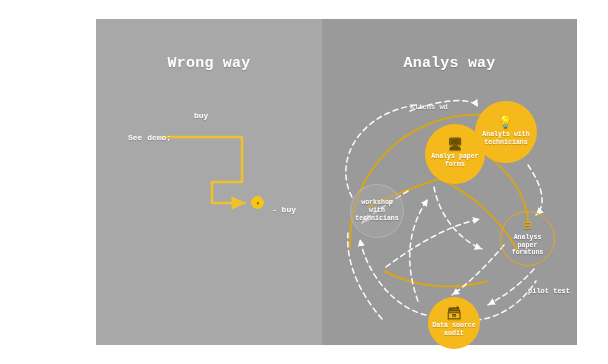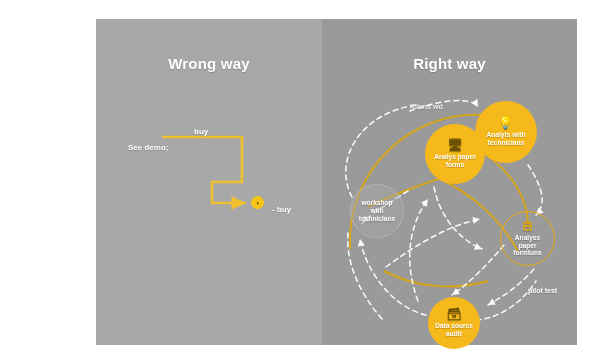--- a/index.html
+++ b/index.html
@@ -1,35 +1,35 @@
 <!DOCTYPE html>
 <html><head>
 <meta charset="utf-8">
 <style>
   html,body{margin:0;padding:0;background:#ffffff;}
   body{width:608px;height:364px;overflow:hidden;font-family:"Liberation Sans",sans-serif;}
 
-  #slide{position:relative;width:572px;height:364px;background:#ffffff;}
+  #slide{position:relative;width:572px;height:364px;background:#ffffff;font-family:Liberation Mono, monospace;}
 
   .panel{position:absolute;top:19px;height:326px;}
   #panel-left{left:96px;width:226px;background:#a8a8a8;}
   #panel-right{left:322px;width:255px;background:#9a9a9a;}
 
   .panel-title{
     position:absolute;top:36px;width:100%;text-align:center;
     color:#ffffff;font-size:15px;font-weight:bold;letter-spacing:.2px;
     text-shadow:0 1px 1px rgba(0,0,0,.18);
   }
 
   
   #left-diagram{position:absolute;left:96px;top:19px;width:226px;height:326px;}
   .lbl{position:absolute;color:#ffffff;font-size:8px;font-weight:bold;white-space:nowrap;
        text-shadow:0 1px 1px rgba(0,0,0,.2);}
-  #lbl-seedemo{left:32px;top:124px;}
-  #lbl-buy-top{left:98px;top:108px;}
+  #lbl-seedemo{left:32px;top:114px;}
+  #lbl-buy-top{left:98px;top:92px;}
   #lbl-buy-right{left:176px;top:186px;}
 
   .dot-node{
     position:absolute;width:13px;height:13px;border-radius:50%;
     background:#f5c518;display:flex;align-items:center;justify-content:center;
     color:#6a5300;font-size:7px;font-weight:bold;
   }
   #node-cart{left:155px;top:177px;}
 
   
@@ -82,21 +82,21 @@
     <div class="lbl" id="lbl-seedemo">See demo;</div>
     <div class="lbl" id="lbl-buy-top">buy</div>
     <div class="lbl" id="lbl-buy-right">- buy</div>
 
     <div class="dot-node" id="node-cart">
       <span>◖</span>
     </div>
   </div>
 
   <div class="panel" id="panel-right">
-    <div class="panel-title">Right way</div>
+    <div class="panel-title">Analys way</div>
   </div>
 
   <div id="right-diagram">
 
     <svg width="255" height="326" style="position:absolute;left:0;top:0;">
       <defs>
         <marker id="arrW" markerWidth="6" markerHeight="6" refX="4.8" refY="2.6" orient="auto">
           <path d="M0,0.2 L4.8,2.6 L0,5 Z" fill="#ffffff"></path>
         </marker>
         <marker id="arrW2" markerWidth="6" markerHeight="6" refX="4.8" refY="2.6" orient="auto">

